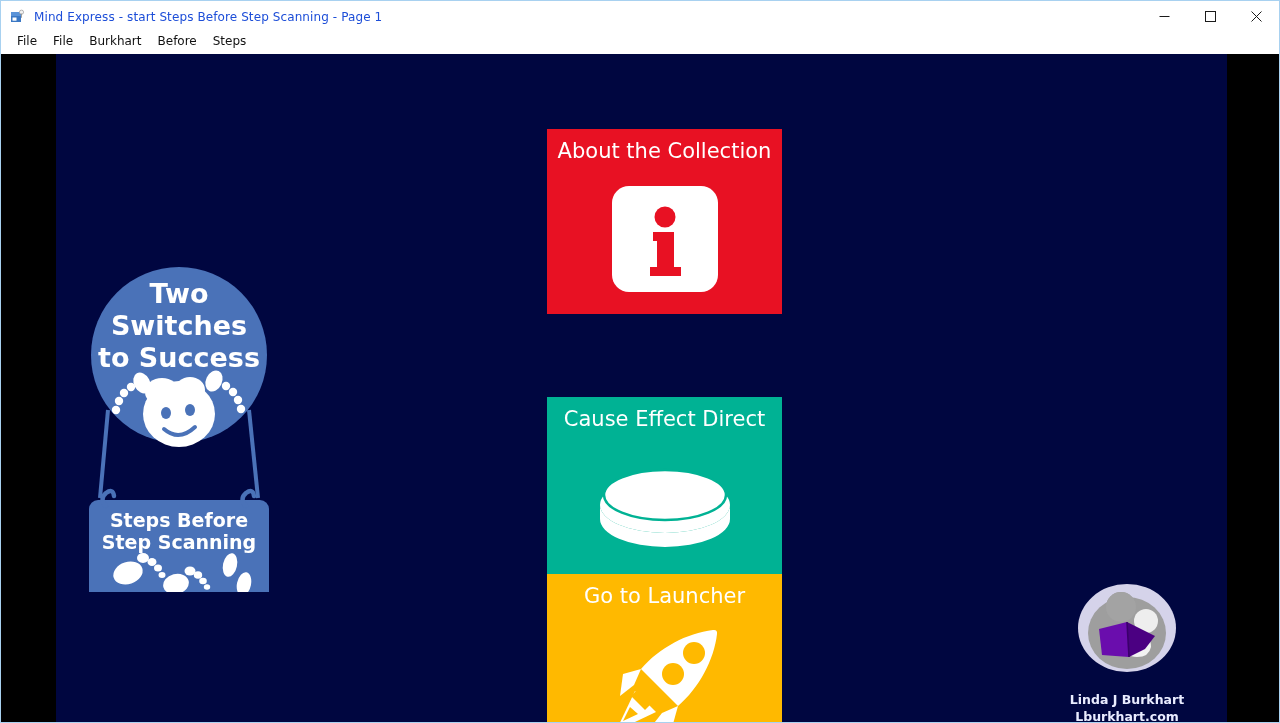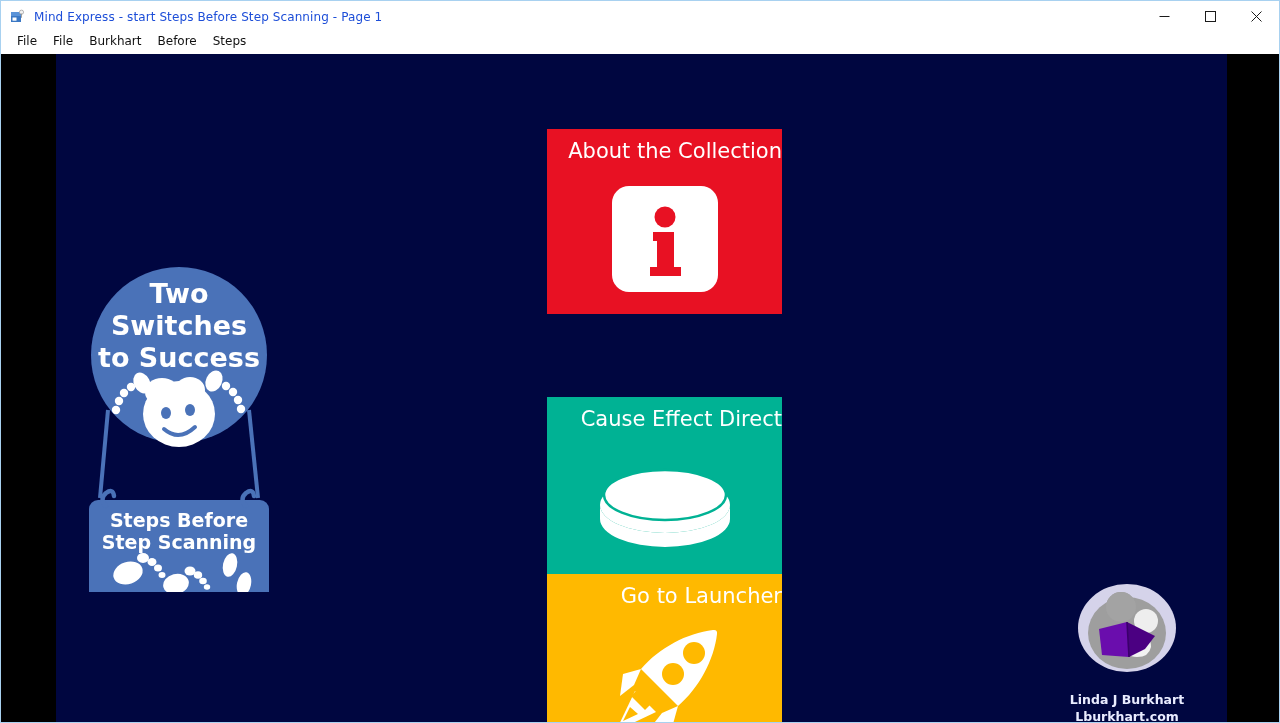--- a/index.html
+++ b/index.html
@@ -103,21 +103,21 @@
     position: absolute;
     display: flex;
     flex-direction: column;
     align-items: center;
     box-sizing: border-box;
     cursor: default;
     overflow: hidden;
   }
   .cell-label {
     width: 100%;
-    text-align: right;
+    text-align: center;
     color: #ffffff;
     font-size: 21px;
     font-family: "DejaVu Sans", sans-serif;
     margin-top: 11px;
     line-height: 1.1;
     white-space: nowrap;
   }
   .cell-icon {
     flex: 1 1 auto;
     display: flex;

